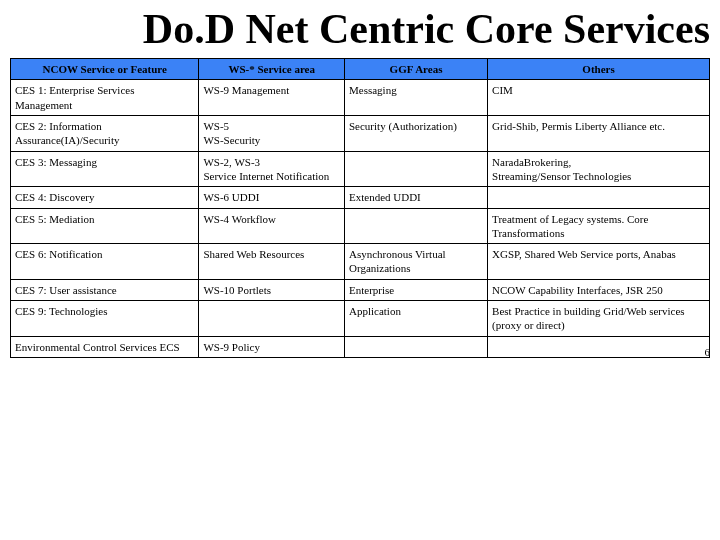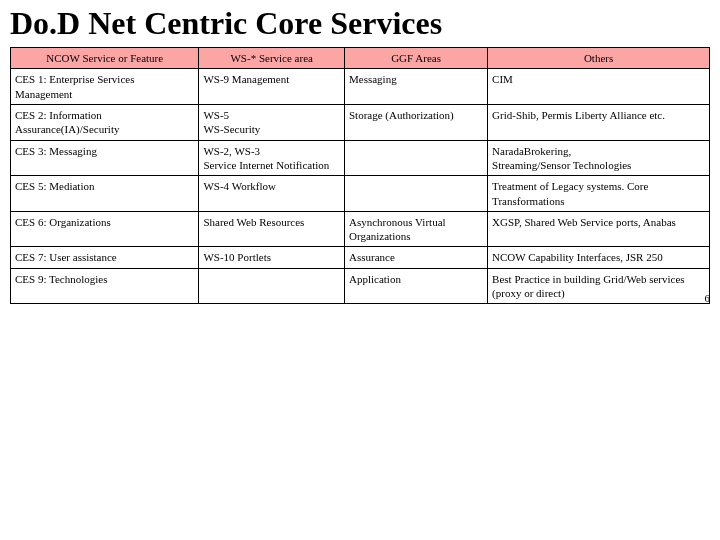--- a/index.html
+++ b/index.html
@@ -9,42 +9,42 @@
       background: #fff;
       width: 720px;
       height: 540px;
       overflow: hidden;
     }
     .page {
       width: 720px;
       padding: 6px 10px 4px 10px;
     }
     h1 {
-      text-align: left;
-      font-size: 32px;
+      text-align: right;
+      font-size: 42px;
       font-weight: bold;
       font-family: Times New Roman, serif;
       margin-bottom: 6px;
       line-height: 1.1;
     }
     table {
       width: 100%;
       border-collapse: collapse;
       font-size: 11px;
       font-family: Times New Roman, serif;
     }
     table th, table td {
       border: 1px solid #000;
       padding: 3px 4px;
       vertical-align: top;
       line-height: 1.3;
     }
     table th {
-      font-weight: normal;
-      background: #fca5a5;
+      font-weight: bold;
+      background: #3b82f6;
     }
     .col-ncow { width: 158px; }
     .col-ws { width: 122px; }
     .col-ggf { width: 120px; }
     .col-others { width: 186px; }
     .page-num {
       text-align: right;
       font-size: 11px;
       position: absolute;
       bottom: 4px;
@@ -69,49 +69,61 @@
     <tbody id="table-body">
     <tr>
           <td>CES 1: Enterprise Services Management</td>
           <td>WS-9 Management</td>
           <td>Messaging</td>
           <td>CIM</td>
         </tr>
         <tr>
           <td>CES 2: Information Assurance(IA)/Security</td>
           <td>WS-5<br>WS-Security</td>
-          <td>Storage (Authorization)</td>
+          <td>Security (Authorization)</td>
           <td>Grid-Shib, Permis Liberty Alliance etc.</td>
         </tr>
         <tr>
           <td>CES 3: Messaging</td>
           <td>WS-2, WS-3<br>Service Internet Notification</td>
           <td></td>
           <td>NaradaBrokering,<br>Streaming/Sensor Technologies</td>
         </tr>
         <tr>
+          <td>CES 4: Discovery</td>
+          <td>WS-6 UDDI</td>
+          <td>Extended UDDI</td>
+          <td></td>
+        </tr>
+        <tr>
           <td>CES 5: Mediation</td>
           <td>WS-4 Workflow</td>
           <td></td>
           <td>Treatment of Legacy systems. Core Transformations</td>
         </tr>
         <tr>
-          <td>CES 6: Organizations</td>
+          <td>CES 6: Notification</td>
           <td>Shared Web Resources</td>
           <td>Asynchronous Virtual Organizations</td>
           <td>XGSP, Shared Web Service ports, Anabas</td>
         </tr>
         <tr>
           <td>CES 7: User assistance</td>
           <td>WS-10 Portlets</td>
-          <td>Assurance</td>
+          <td>Enterprise</td>
           <td>NCOW Capability Interfaces, JSR 250</td>
         </tr>
         <tr>
           <td>CES 9: Technologies</td>
           <td></td>
           <td>Application</td>
           <td>Best Practice in building Grid/Web services (proxy or direct)</td>
         </tr>
+        <tr>
+          <td>Environmental Control Services ECS</td>
+          <td>WS-9 Policy</td>
+          <td></td>
+          <td></td>
+        </tr>
       </tbody>
   </table>
   <div class="page-num">6</div>
 </div>
 
 </body></html>

